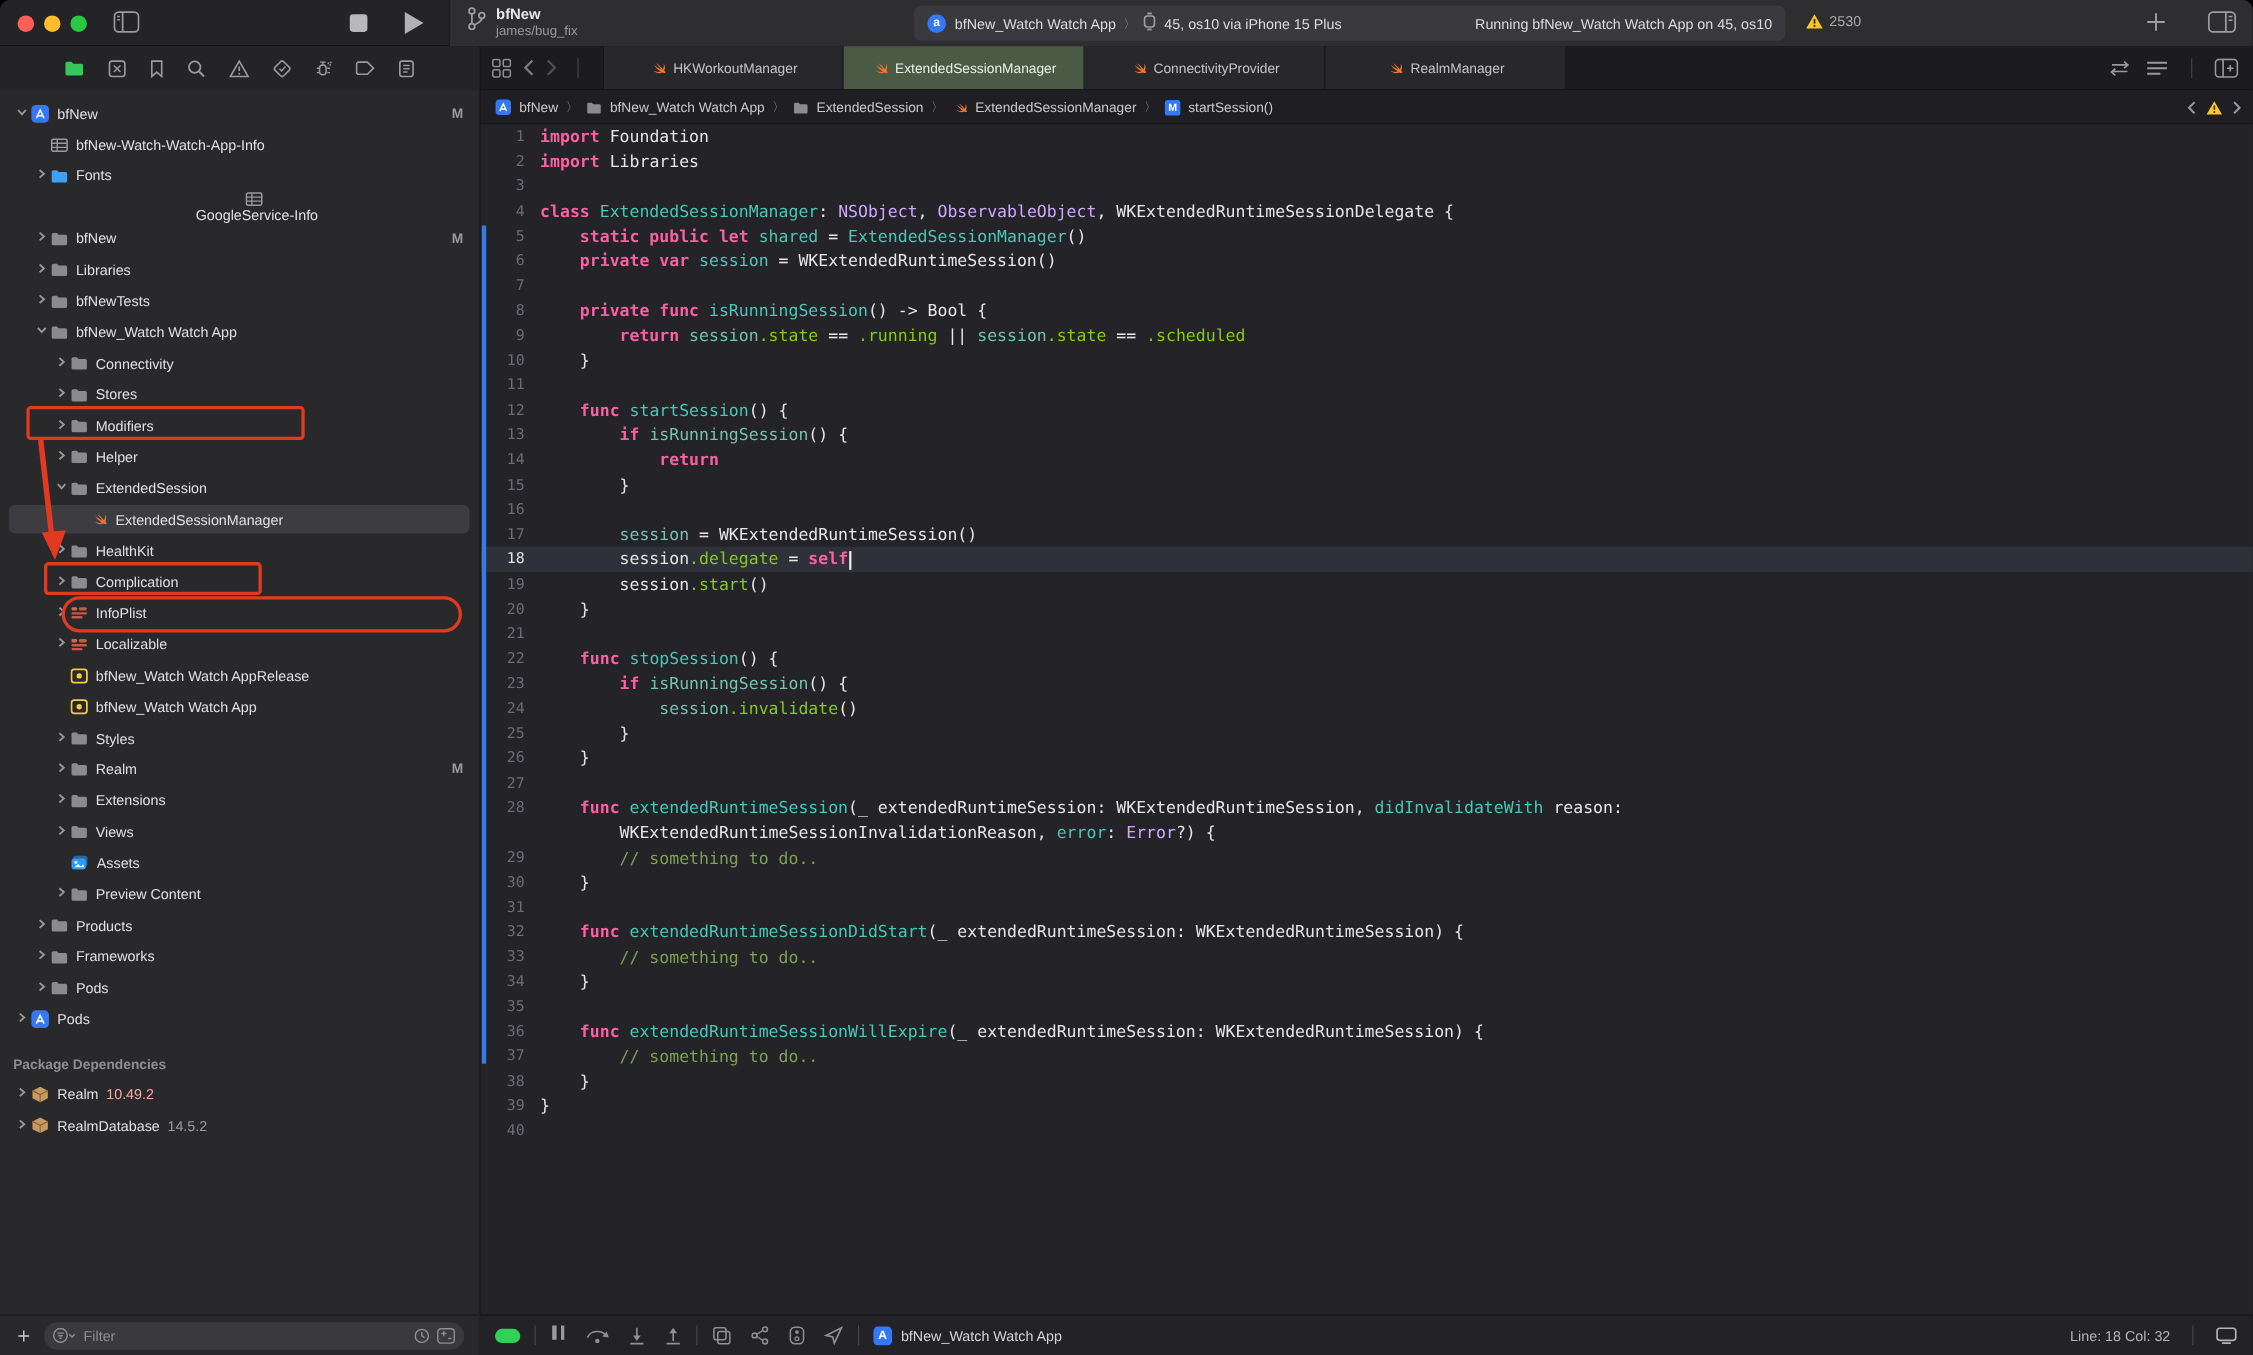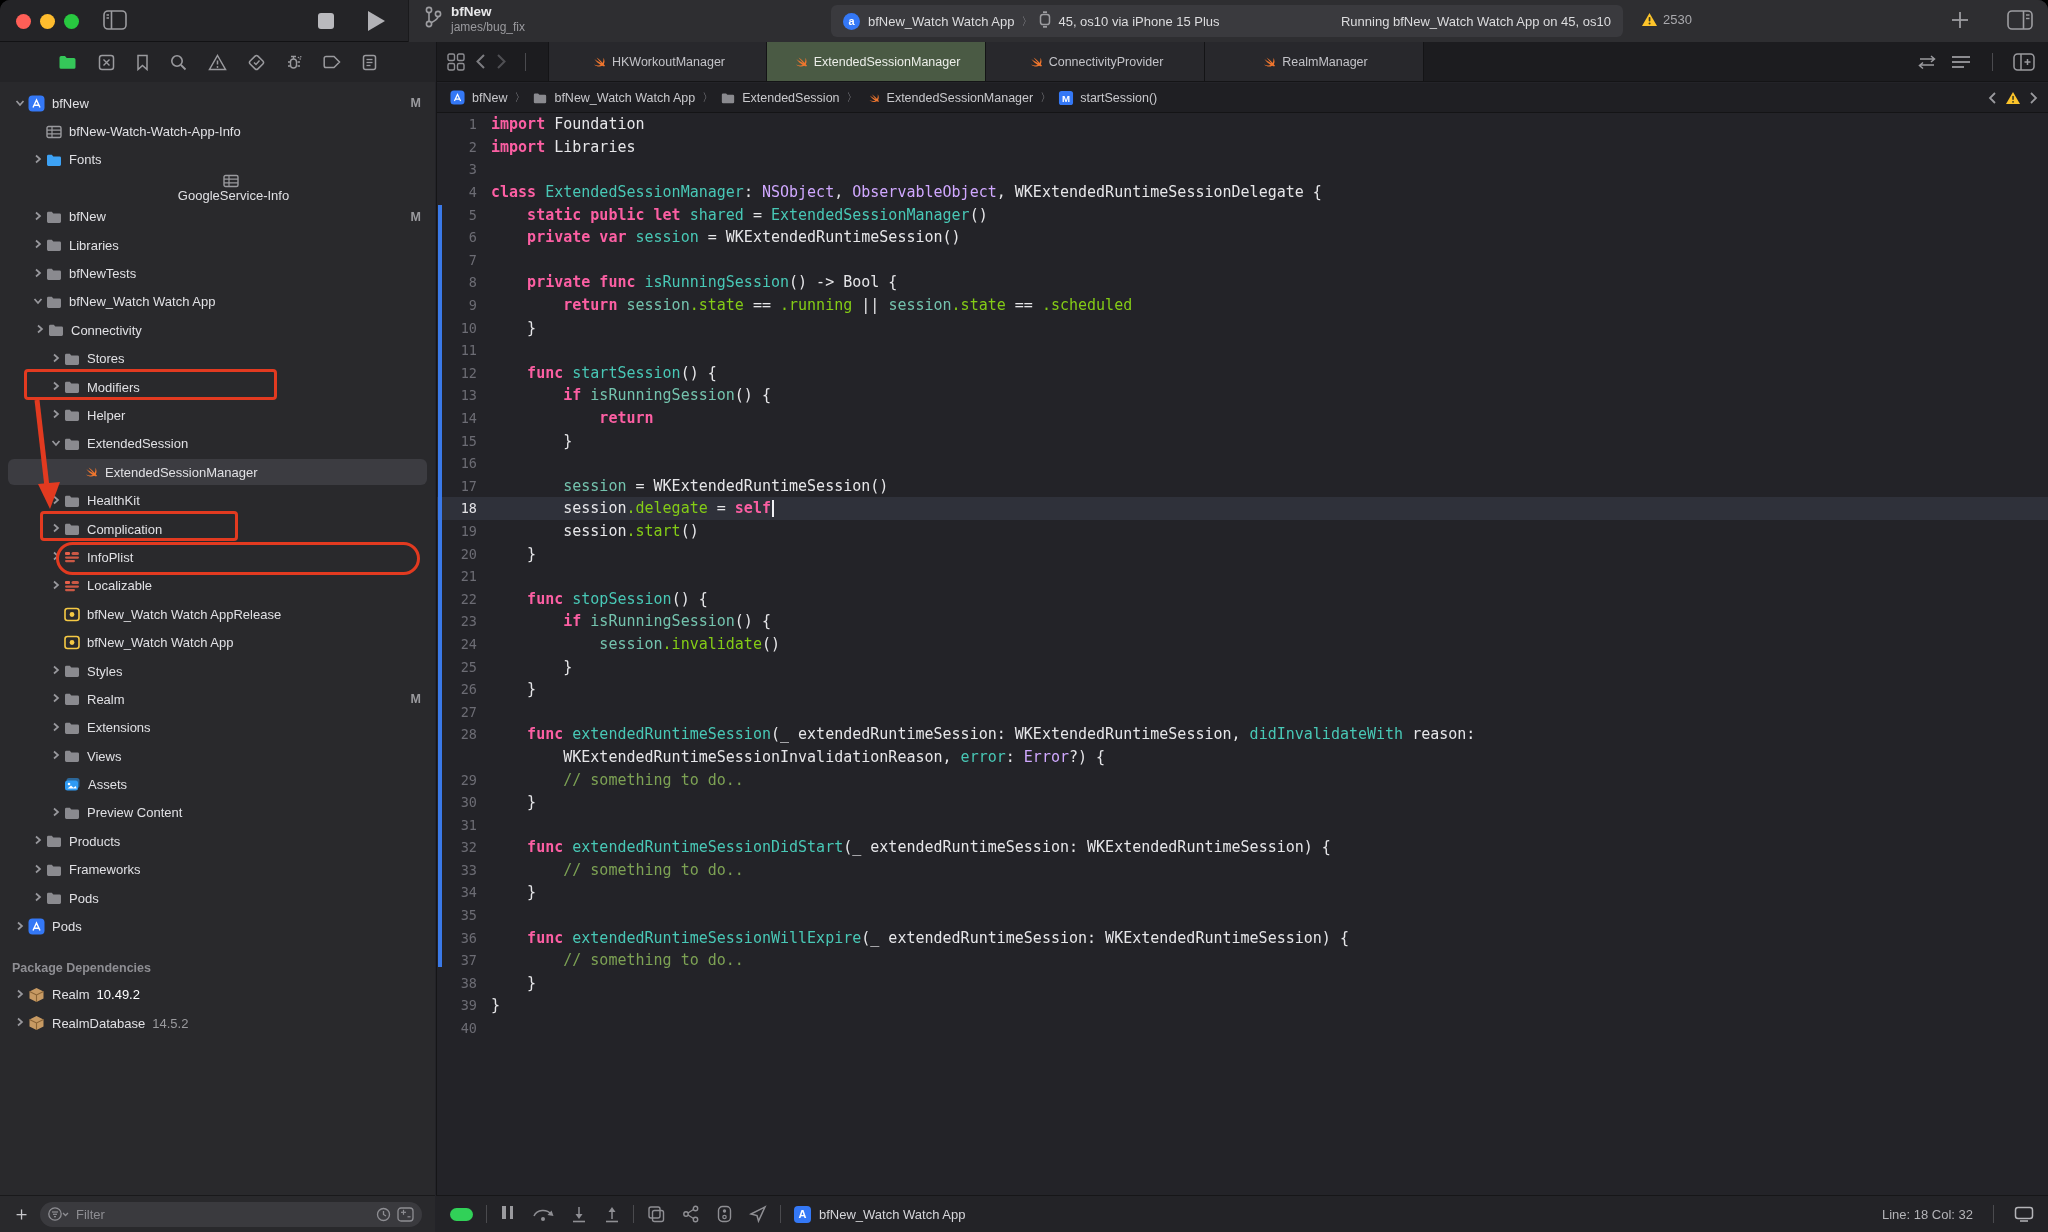--- a/index.html
+++ b/index.html
@@ -311,21 +311,21 @@
           <span class="disc"><svg width="10" height="8" viewBox="0 0 10 8">
               <path d="M1.5 2 L5 6 L8.5 2" fill="none" stroke="#98989d" stroke-width="1.7"></path>
             </svg></span>
           <span class="ticon">
             <svg width="16" height="14" viewBox="0 0 16 14">
               <path d="M1 3.2 a1.4 1.4 0 0 1 1.4-1.4 h3.4 l1.5 1.6 h6.3 a1.4 1.4 0 0 1 1.4 1.4 V11.5 a1.4 1.4 0 0 1 -1.4 1.4 H2.4 A1.4 1.4 0 0 1 1 11.5 Z" fill="#8a8a8f"></path>
             </svg>
           </span>
           <span>bfNew_Watch Watch App</span>
         </div>
-        <div class="trow" style="padding-left: 34px;">
+        <div class="trow" style="padding-left: 50px;">
           <span class="disc"><svg width="8" height="10" viewBox="0 0 8 10">
               <path d="M2 1.5 L6 5 L2 8.5" fill="none" stroke="#98989d" stroke-width="1.7"></path>
             </svg></span>
           <span class="ticon">
             <svg width="16" height="14" viewBox="0 0 16 14">
               <path d="M1 3.2 a1.4 1.4 0 0 1 1.4-1.4 h3.4 l1.5 1.6 h6.3 a1.4 1.4 0 0 1 1.4 1.4 V11.5 a1.4 1.4 0 0 1 -1.4 1.4 H2.4 A1.4 1.4 0 0 1 1 11.5 Z" fill="#8a8a8f"></path>
             </svg>
           </span>
           <span>Connectivity</span>
         </div>
@@ -570,21 +570,21 @@
           <span class="disc"><svg width="8" height="10" viewBox="0 0 8 10">
               <path d="M2 1.5 L6 5 L2 8.5" fill="none" stroke="#98989d" stroke-width="1.7"></path>
             </svg></span>
           <span class="ticon">
             <svg width="17" height="16" viewBox="0 0 17 16">
               <path d="M8.5 1 L15.5 4.5 V11.5 L8.5 15 L1.5 11.5 V4.5 Z" fill="#c79a63"></path>
               <path d="M1.5 4.5 L8.5 8 L15.5 4.5 M8.5 8 V15" fill="none" stroke="#8a6436" stroke-width="1.1"></path>
             </svg>
           </span>
           <span>Realm</span>
-          <span style="color:#ffffff;margin-left:7px">10.49.2</span>
+          <span style="color:#fca5a5;margin-left:7px">10.49.2</span>
         </div>
         <div class="trow" style="padding-left: 14px;">
           <span class="disc"><svg width="8" height="10" viewBox="0 0 8 10">
               <path d="M2 1.5 L6 5 L2 8.5" fill="none" stroke="#98989d" stroke-width="1.7"></path>
             </svg></span>
           <span class="ticon">
             <svg width="17" height="16" viewBox="0 0 17 16">
               <path d="M8.5 1 L15.5 4.5 V11.5 L8.5 15 L1.5 11.5 V4.5 Z" fill="#c79a63"></path>
               <path d="M1.5 4.5 L8.5 8 L15.5 4.5 M8.5 8 V15" fill="none" stroke="#8a6436" stroke-width="1.1"></path>
             </svg>

